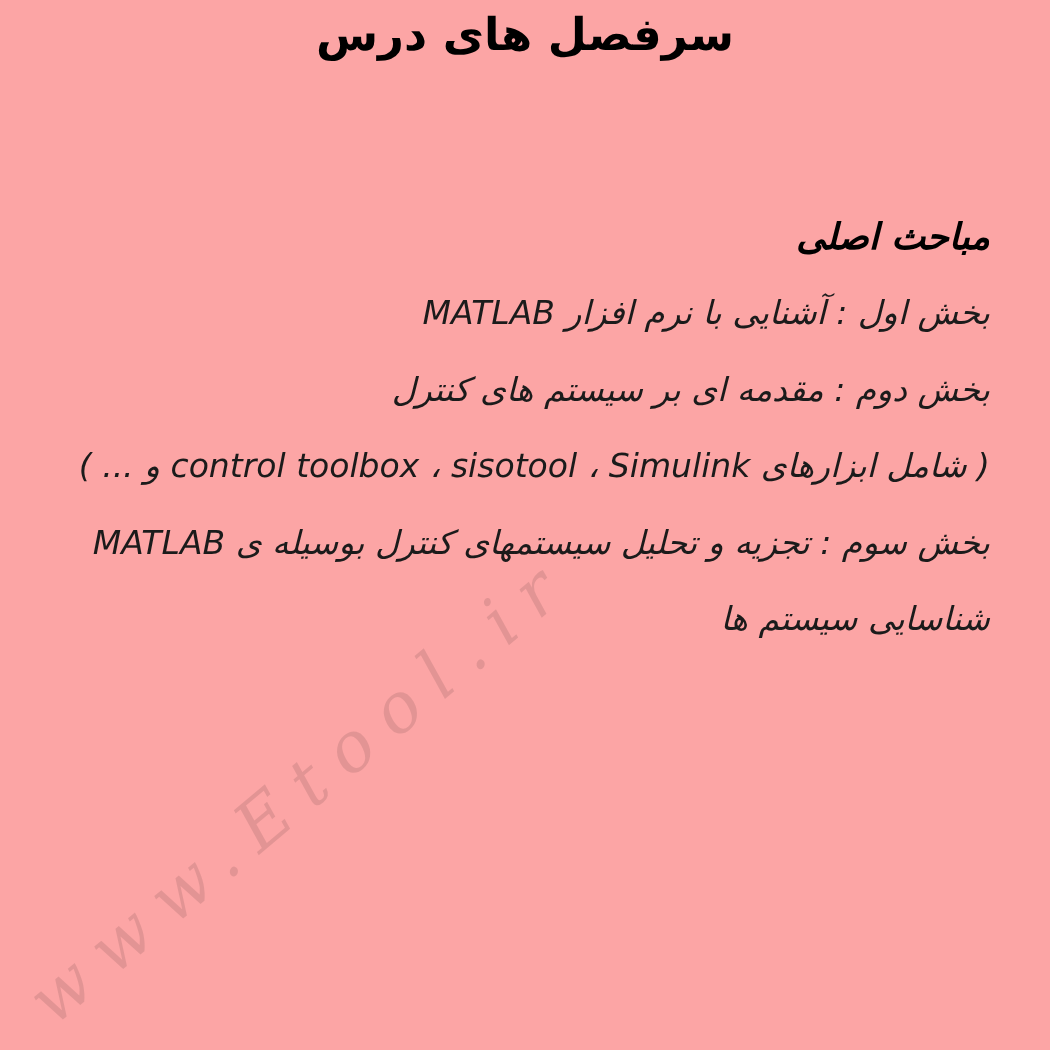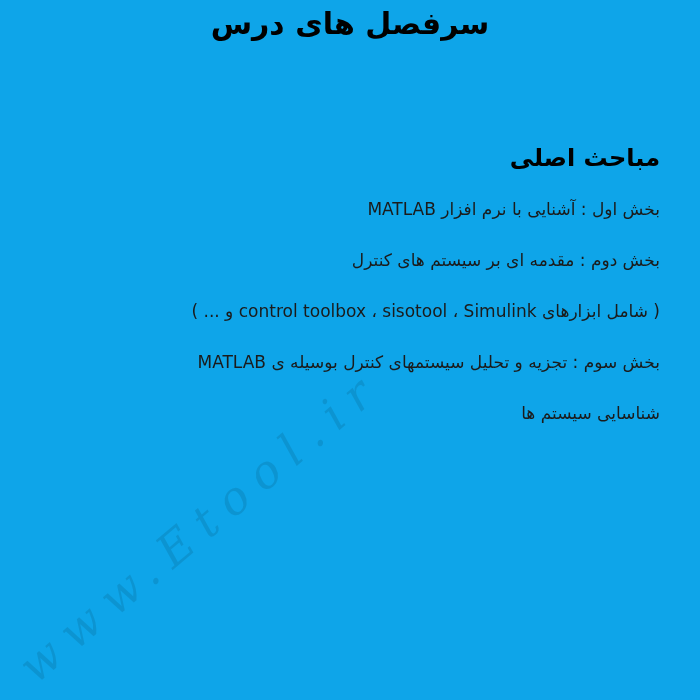--- a/index.html
+++ b/index.html
@@ -10,21 +10,21 @@
   body {
     width: 700px;
     height: 700px;
     position: relative;
     overflow: hidden;
     font-family: "DejaVu Sans", sans-serif;
   }
   .slide {
     position: absolute;
     inset: 0;
-    background: #0ea5e9;
+    background: #fca5a5;
     padding-left: 24px;
   }
   .title {
     position: absolute;
     top: 6px;
     left: 0;
     right: 0;
     text-align: center;
     direction: rtl;
     font-size: 30px;
@@ -32,25 +32,26 @@
     color: #000000;
     letter-spacing: 0.5px;
   }
   .content {
     position: absolute;
     top: 133px;
     right: 40px;
     left: 20px;
     direction: rtl;
     text-align: right;
+    font-style: italic;
   }
   .line {
     height: 51px;
     line-height: 51px;
-    font-size: 17px;
+    font-size: 22px;
     color: #1b1b1b;
     white-space: nowrap;
   }
   .line.heading {
     font-weight: bold;
     font-size: 24px;
     color: #000000;
   }
   .watermark {
     position: absolute;

